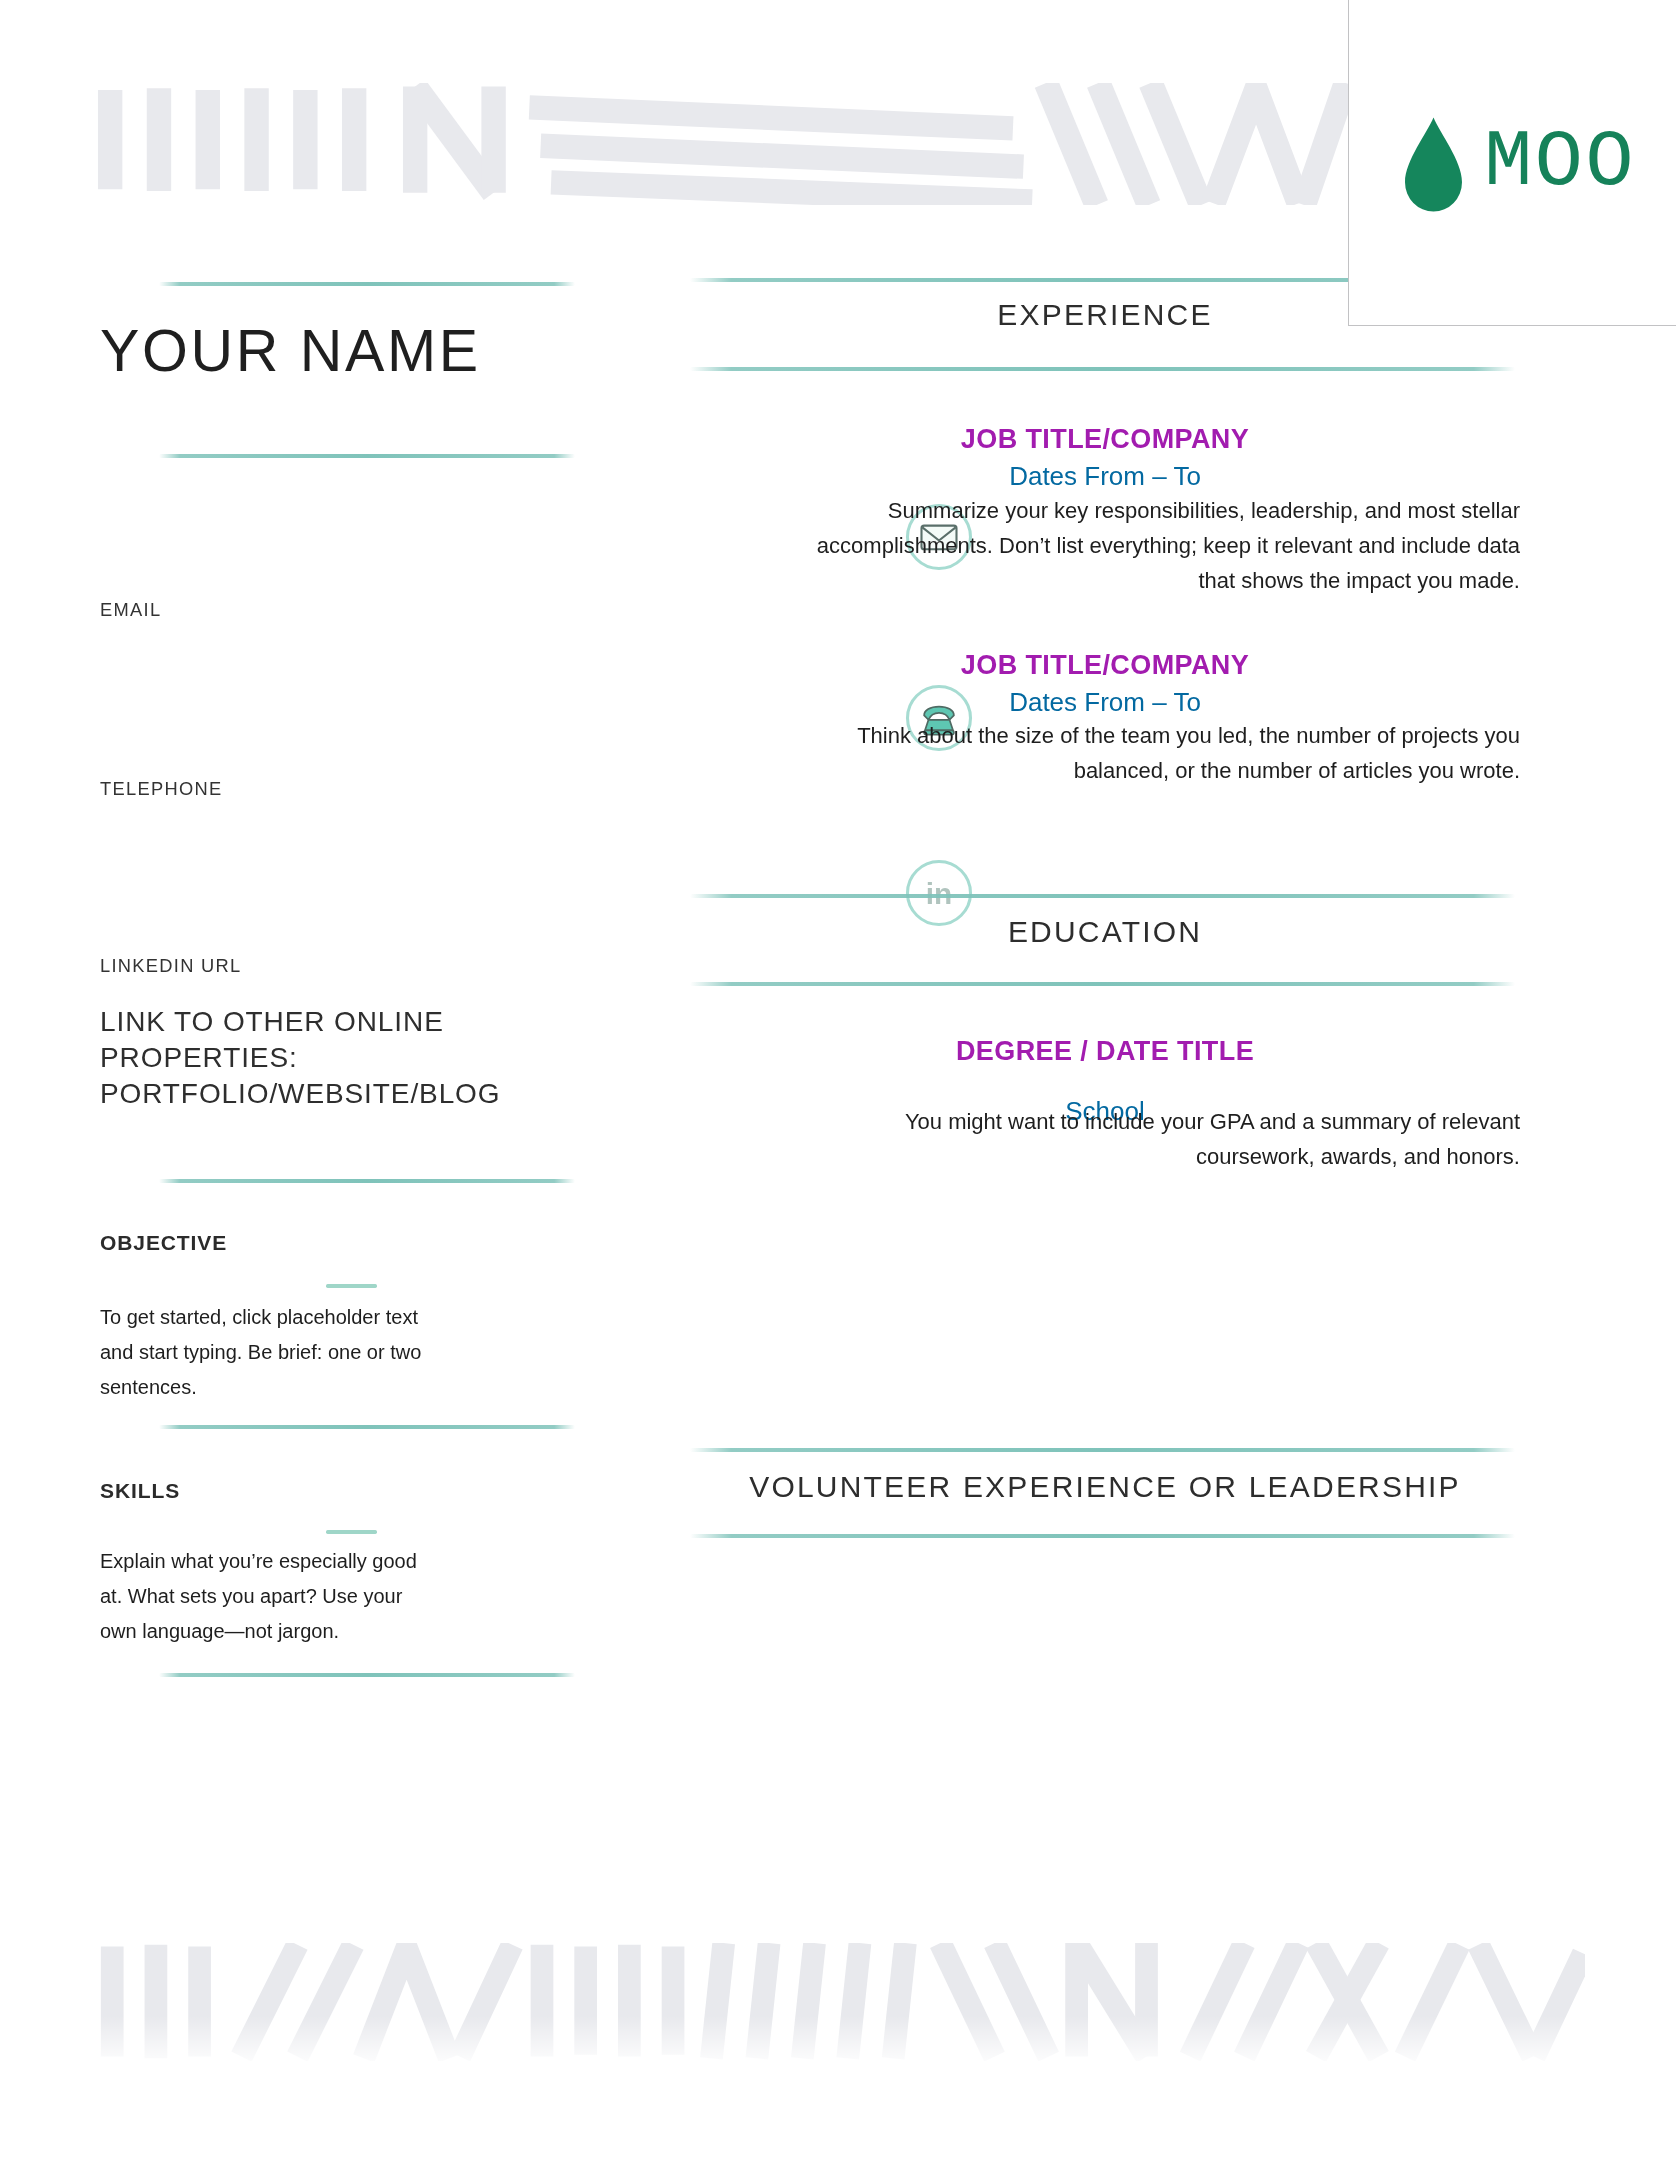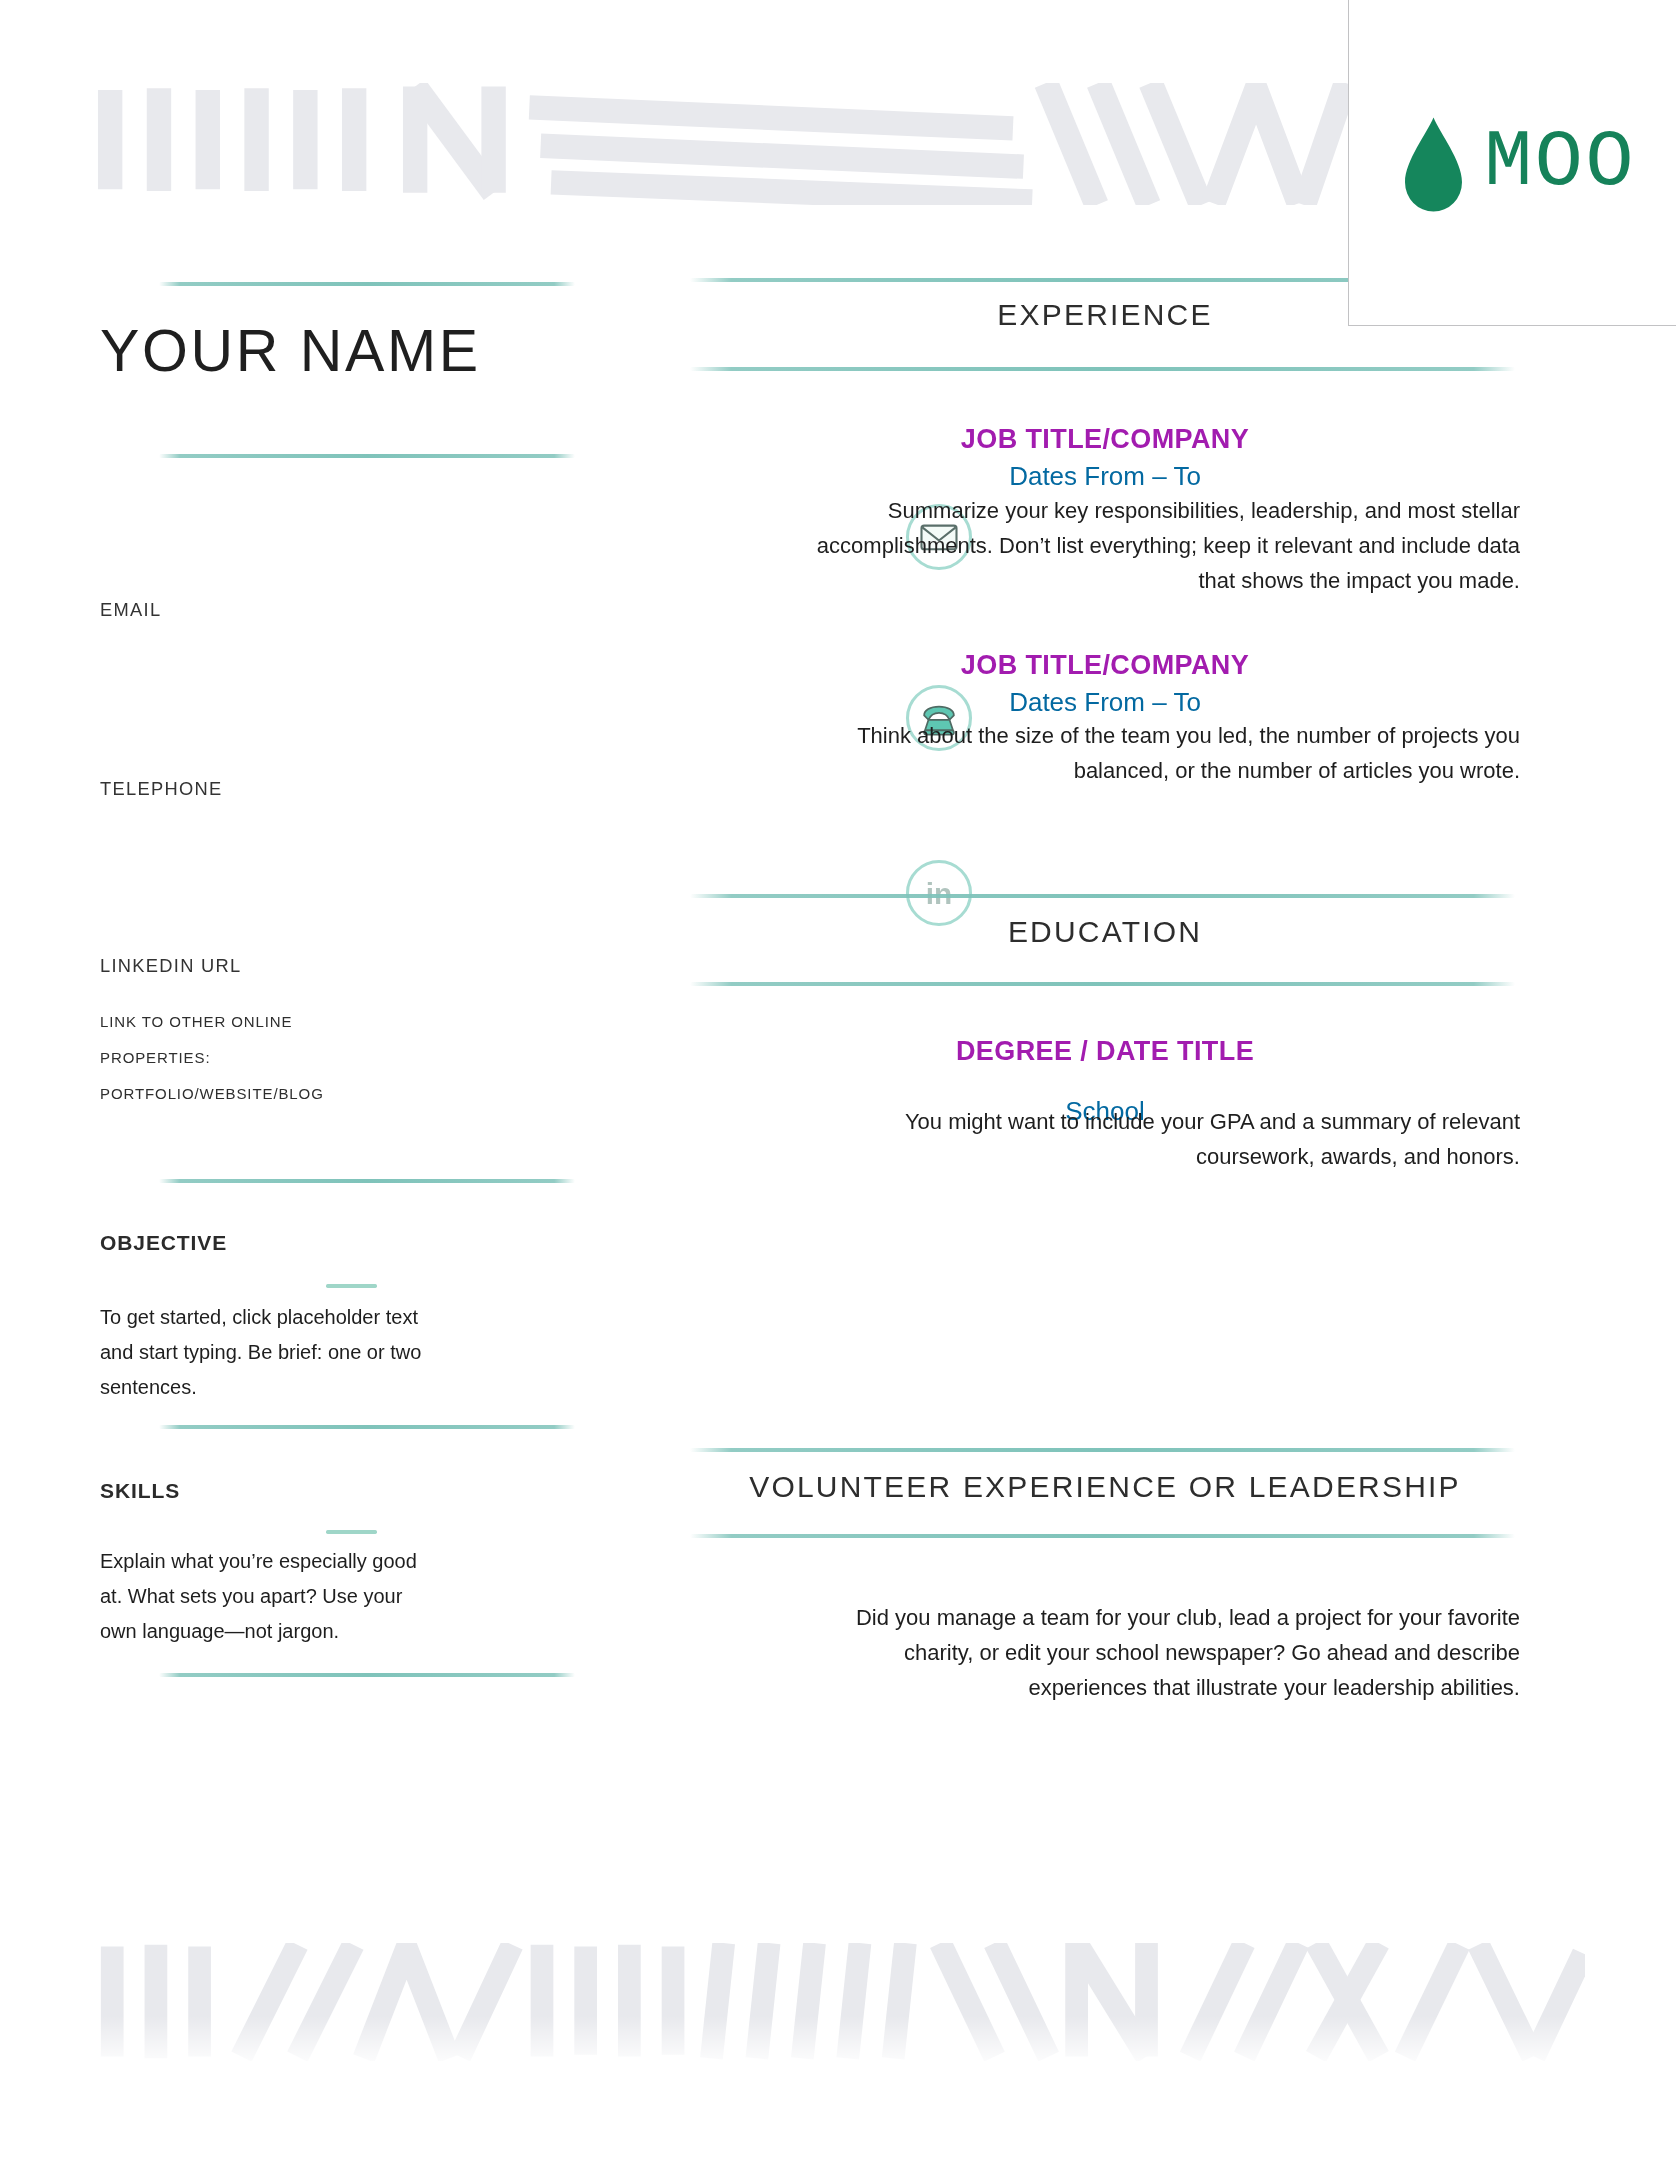--- a/index.html
+++ b/index.html
@@ -12,21 +12,21 @@
   
   .rule{position:absolute;height:3.5px;border-radius:1.7px;
         background:linear-gradient(90deg,rgba(127,195,186,0) 0%,rgba(127,195,186,.85) 5%,#7fc3ba 50%,rgba(127,195,186,.85) 95%,rgba(127,195,186,0) 100%);}
   .mini-rule{height:4.4px;width:51px;border-radius:1.7px;background:#9fd6c8;margin:0 auto;}
   
   .lrow{position:absolute;left:100px;width:502px;text-align:left;}
   .rrow{position:absolute;left:690px;width:830px;text-align:center;}
   .name{font-size:59px;letter-spacing:2.6px;color:#1f1f1f;line-height:61px;}
   .sec-head{font-size:30px;letter-spacing:2.2px;color:#2d2d2d;line-height:40px;}
   .label{font-size:18.3px;letter-spacing:1.3px;color:#333;font-weight:500;line-height:23px;}
-  .links{font-size:15px;letter-spacing:0.9px;color:#2e2e2e;font-weight:500;line-height:36px;white-space:pre-line;}
+  .links{font-size:28px;letter-spacing:0.9px;color:#2e2e2e;font-weight:500;line-height:36px;white-space:pre-line;}
   .sub-head{font-size:21px;font-weight:bold;letter-spacing:0.9px;color:#2b2b2b;line-height:26px;}
   .body-s{font-size:20px;line-height:35px;color:#1e1e1e;white-space:pre-line;}
   .job-title{font-size:27px;font-weight:bold;color:#a21caf;line-height:31px;letter-spacing:0.4px;}
   .dates{font-size:26px;color:#0369a1;line-height:30px;}
   .body-m{font-size:22px;line-height:35px;color:#1e1e1e;white-space:pre-line;text-align:right;}
   .icon-wrap{display:flex;justify-content:center;width:100%;}
   
   .logo-card{position:absolute;top:0;right:0;width:329px;height:326px;background:#fff;
              border-left:1.7px solid #c2c2c4;border-bottom:1.7px solid #c2c2c4;
              display:flex;align-items:center;justify-content:center;gap:12.2px;padding-left:5.2px;box-sizing:border-box;z-index:5;}
@@ -180,18 +180,15 @@
 
   <div class="rrow job-title" style="top:1036px;">DEGREE / DATE TITLE</div>
   <div class="rrow dates" style="top:1073px;margin-top:23px;">School</div>
   <div class="rrow body-m" style="top:1104px;">You might want to include your GPA and a summary of relevant
 coursework, awards, and honors.</div>
 
   <div class="rule" style="top:1448px;left:690px;width:825px;"></div>
   <div class="rrow sec-head" style="top:1467px;">VOLUNTEER EXPERIENCE OR LEADERSHIP</div>
   <div class="rule" style="top:1534px;left:690px;width:825px;"></div>
 
-  <div class="rrow body-m" style="top:1600px;">Did you manage a team for your club, lead a project for your favorite
-charity, or edit your school newspaper? Go ahead and describe
-experiences that illustrate your leadership abilities.</div>
 
 </div>
 
 
 </body></html>

